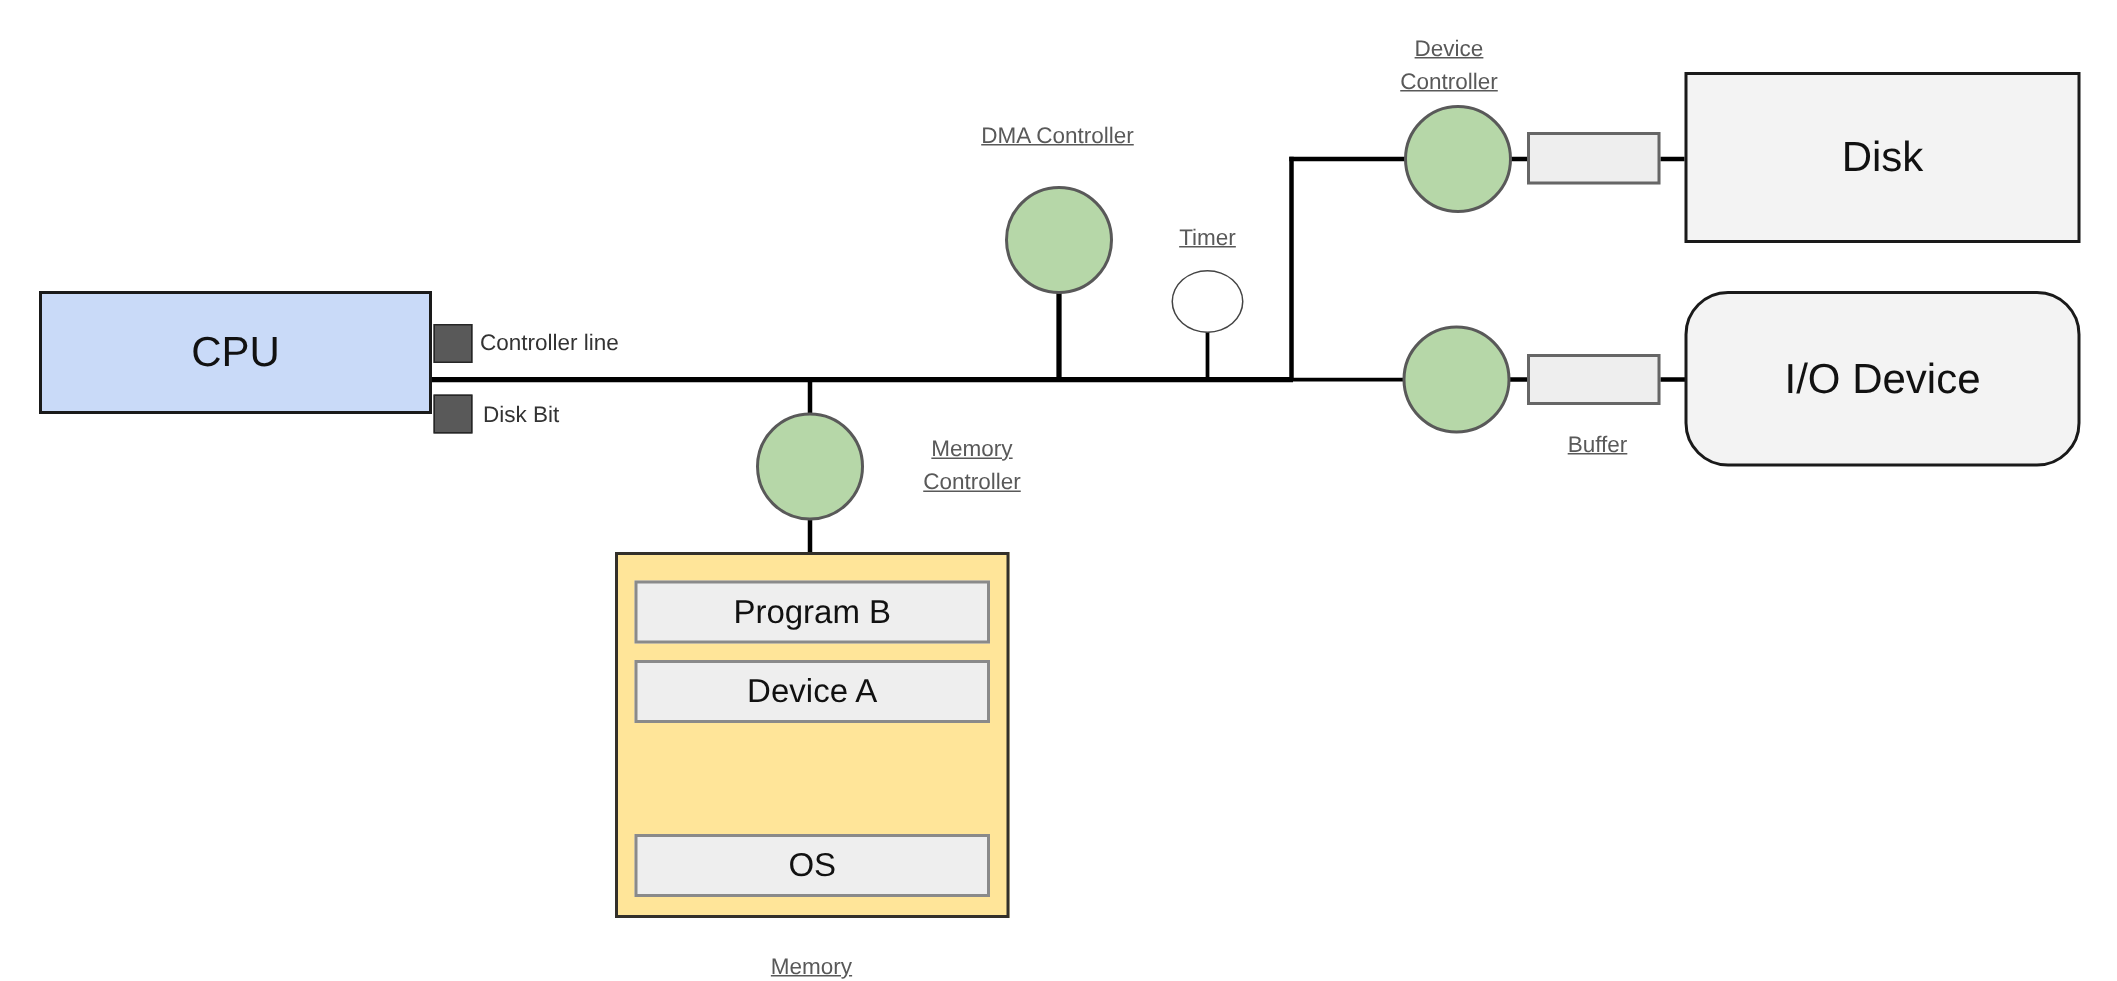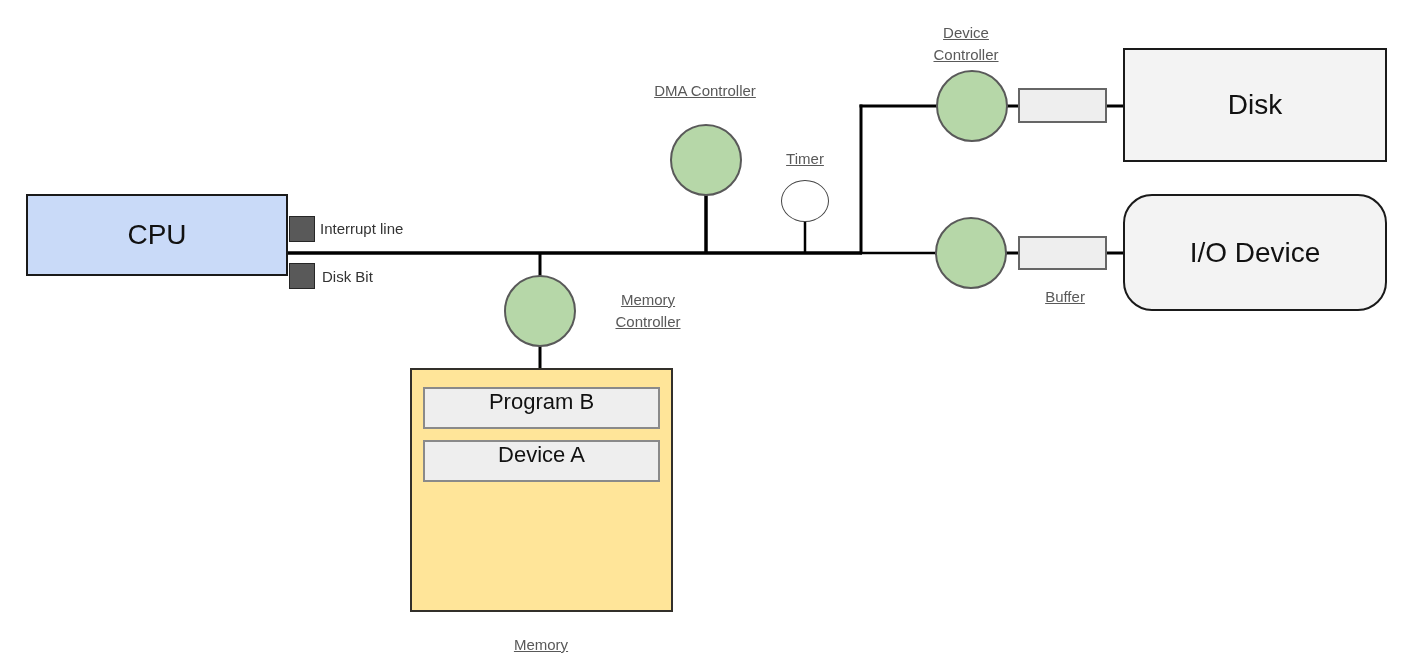--- a/index.html
+++ b/index.html
@@ -72,21 +72,21 @@
   .buffer-disk{left:1018px;top:88px;width:89px;height:35px;}
   .buffer-io{left:1018px;top:236px;width:89px;height:34px;}
 
   .memory{
     left:410px;top:368px;width:263px;height:244px;
     background:var(--memory_fill);border:2.5px solid #33302a;
   }
   .mem-slot{
     position:absolute;left:11px;width:237px;height:42px;box-sizing:border-box;
     background:var(--slot_fill);border:2px solid #8a8a8a;
-    display:flex;justify-content:center;
+    display:flex;align-items:center;justify-content:center;
     font-size:22px;color:#111;
   }
   .slot-b{top:17px;}
   .slot-a{top:70px;}
   .slot-os{top:186px;}
 </style>
 </head>
 <body>
 
 <div id="canvas">
@@ -103,21 +103,21 @@
     <line x1="540" y1="253" x2="540" y2="369" stroke="#000" stroke-width="3"></line>
     <line x1="706" y1="192" x2="706" y2="253" stroke="#000" stroke-width="3.5"></line>
     <line x1="805" y1="219" x2="805" y2="253" stroke="#000" stroke-width="2.5"></line>
   </svg>
 
   <div class="node big-box cpu">
     <span>CPU</span>
   </div>
 
   <div class="node port port-interrupt"></div>
-  <div class="node port-label interrupt-label">Interrupt line</div>
+  <div class="node port-label interrupt-label">Controller line</div>
   <div class="node port port-mode"></div>
   <div class="node port-label mode-label">Disk Bit</div>
 
   <div class="node controller ctrl-memory"></div>
   <div class="node annotation lbl-memory-controller">Memory Controller</div>
 
   <div class="node controller ctrl-dma"></div>
   <div class="node annotation lbl-dma">DMA Controller</div>
 
   <div class="node controller ctrl-device"></div>
@@ -139,16 +139,19 @@
     <span>I/O Device</span>
   </div>
 
   <div class="node memory">
     <div class="mem-slot slot-b">
       <span>Program B</span>
     </div>
     <div class="mem-slot slot-a">
       <span>Device A</span>
     </div>
+    <div class="mem-slot slot-os">
+      <span>OS</span>
+    </div>
   </div>
   <div class="node annotation lbl-memory">Memory</div>
 
 </div>
 
 </body></html>

